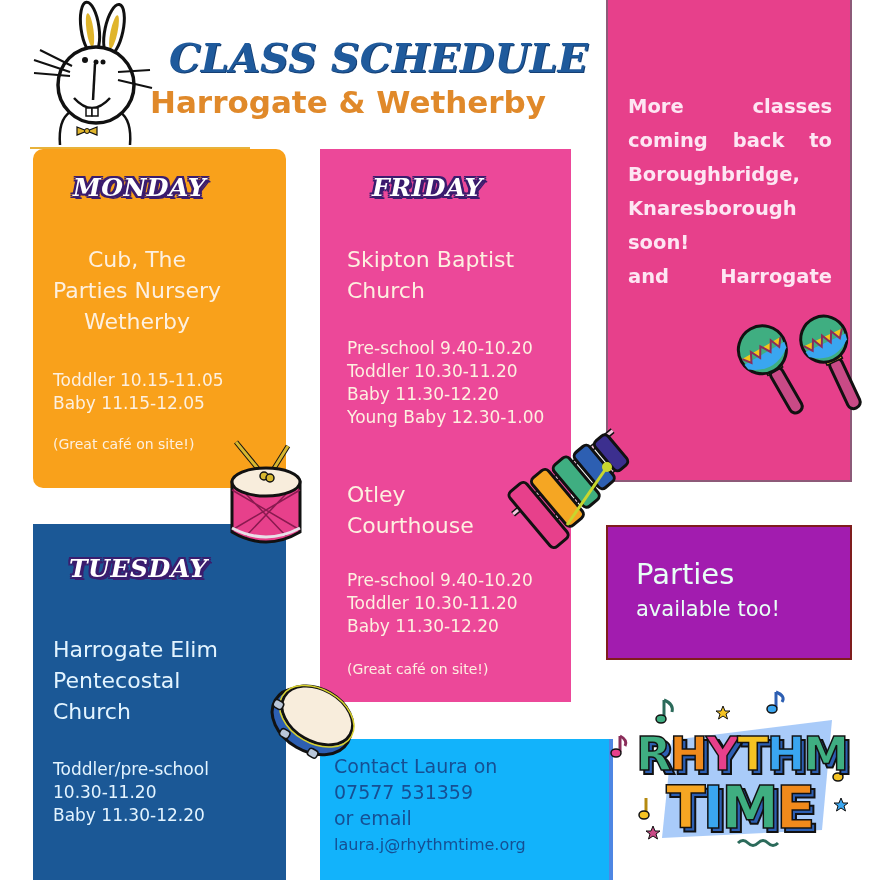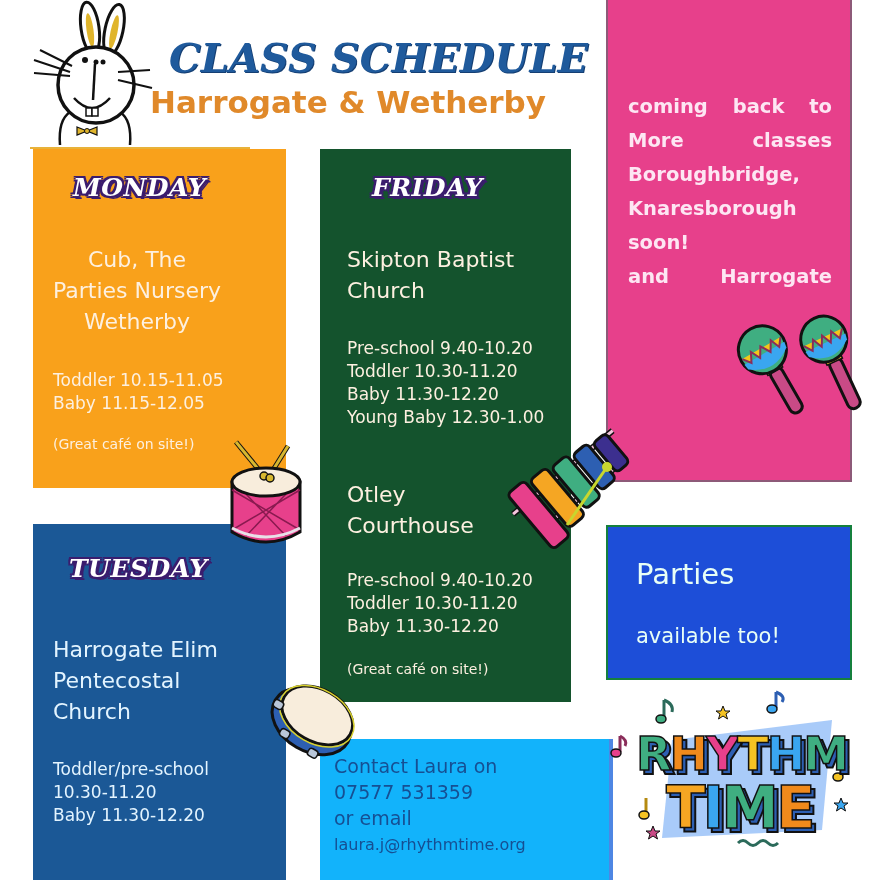--- a/index.html
+++ b/index.html
@@ -19,26 +19,26 @@
   }
   .subtitle {
     left: 150px; top: 84px; white-space: nowrap;
     font-family: "DejaVu Sans", sans-serif; font-weight: bold;
     font-size: 31px; color: #e0892a;
   }
   .gold-line { height: 2px; background: #e8b23a; }
 
   
   .box { position: absolute; }
-  .box-monday { left: 33px; top: 149px; width: 253px; height: 339px; background: #f9a11b; }
-  .box-friday { left: 320px; top: 149px; width: 251px; height: 553px; background: #14532d; }
+  .box-monday { left: 33px; top: 149px; width: 253px; height: 339px; background: #f9a11b; border-radius: 10px; }
+  .box-friday { left: 320px; top: 149px; width: 251px; height: 553px; background: #ec4899; }
   .box-tuesday { left: 33px; top: 524px; width: 253px; height: 392px; background: #1b5896; }
   .box-contact { left: 320px; top: 739px; width: 293px; height: 141px; background: #12b3fb; border-right: 4px solid #4e86e3; }
   .box-more { left: 606px; top: 0px; width: 246px; height: 482px; background: #e7408b; border-left: 2px solid #8d5a78; border-right: 2px solid #8d5a78; border-bottom: 2px solid #8d5a78; }
-  .box-parties { left: 606px; top: 525px; width: 246px; height: 155px; background: #1d4ed8; border: 2px solid #15803d; }
+  .box-parties { left: 606px; top: 525px; width: 246px; height: 135px; background: #a21caf; border: 2px solid #7f1d1d; }
 
   .day {
     position: absolute;
     font-family: "DejaVu Serif", "Liberation Serif", serif;
     font-weight: bold; font-style: italic; font-size: 25px;
     color: #ffffff; letter-spacing: 0.5px; white-space: nowrap;
     text-shadow:
       -2px -2px 0 #3b1d6e, 2px -2px 0 #3b1d6e, -2px 2px 0 #3b1d6e, 2px 2px 0 #3b1d6e,
       0 -2px 0 #3b1d6e, 0 2px 0 #3b1d6e, -2px 0 0 #3b1d6e, 2px 0 0 #3b1d6e, 3px 3px 0 #3b1d6e;
   }
@@ -61,21 +61,21 @@
 
   .more-text {
     position: absolute; left: 20px; top: 90px; width: 204px;
     color: #fde6f3; font-family: "DejaVu Sans", sans-serif; font-weight: bold;
     font-size: 19.5px; line-height: 34px; text-align: justify;
   }
   .more-line { display: block; text-align-last: justify; }
   .more-line.last { text-align-last: left; }
 
   .parties-big { position: absolute; left: 28px; top: 30px; color: #e8fff6; font-family: "DejaVu Sans", sans-serif; font-size: 29px; }
-  .parties-small { position: absolute; left: 28px; top: 70px; color: #e8fff6; font-family: "DejaVu Sans", sans-serif; font-size: 21px; white-space: nowrap; margin-top: 27px; }
+  .parties-small { position: absolute; left: 28px; top: 70px; color: #e8fff6; font-family: "DejaVu Sans", sans-serif; font-size: 21px; white-space: nowrap; }
 
   svg { position: absolute; overflow: visible; }
 </style>
 </head>
 <body>
 
 <svg style="left:40px; top:0px;" width="100" height="150" viewBox="0 0 100 150">
   <ellipse cx="50" cy="28" rx="9" ry="26" transform="rotate(-8 50 28)" fill="#fff" stroke="#111" stroke-width="3"></ellipse>
   <ellipse cx="50" cy="30" rx="3.5" ry="17" transform="rotate(-8 50 30)" fill="#e0b52c"></ellipse>
   <ellipse cx="74" cy="30" rx="9" ry="26" transform="rotate(12 74 30)" fill="#fff" stroke="#111" stroke-width="3"></ellipse>
@@ -156,22 +156,22 @@
 
 <div class="box box-contact">
   <div class="contact-line" style="left:14px; top:16px; font-size:19px;">Contact Laura on</div>
   <div class="contact-line" style="left:14px; top:42px; font-size:19px;">07577 531359</div>
   <div class="contact-line" style="left:14px; top:68px; font-size:19px;">or email</div>
   <div class="contact-line" style="left:14px; top:96px; font-size:16px;">laura.j@rhythmtime.org</div>
 </div>
 
 <div class="box box-more">
   <div class="more-text">
+    <span class="more-line">More classes</span>
     <span class="more-line">coming back to</span>
-    <span class="more-line">More classes</span>
     <span class="more-line">Boroughbridge,</span>
     <span class="more-line">Knaresborough</span>
     <span class="more-line last">soon!</span>
     <span class="more-line">and Harrogate</span>
   </div>
 </div>
 
 <div class="box box-parties">
   <div class="parties-big">Parties</div>
   <div class="parties-small">available too!</div>

